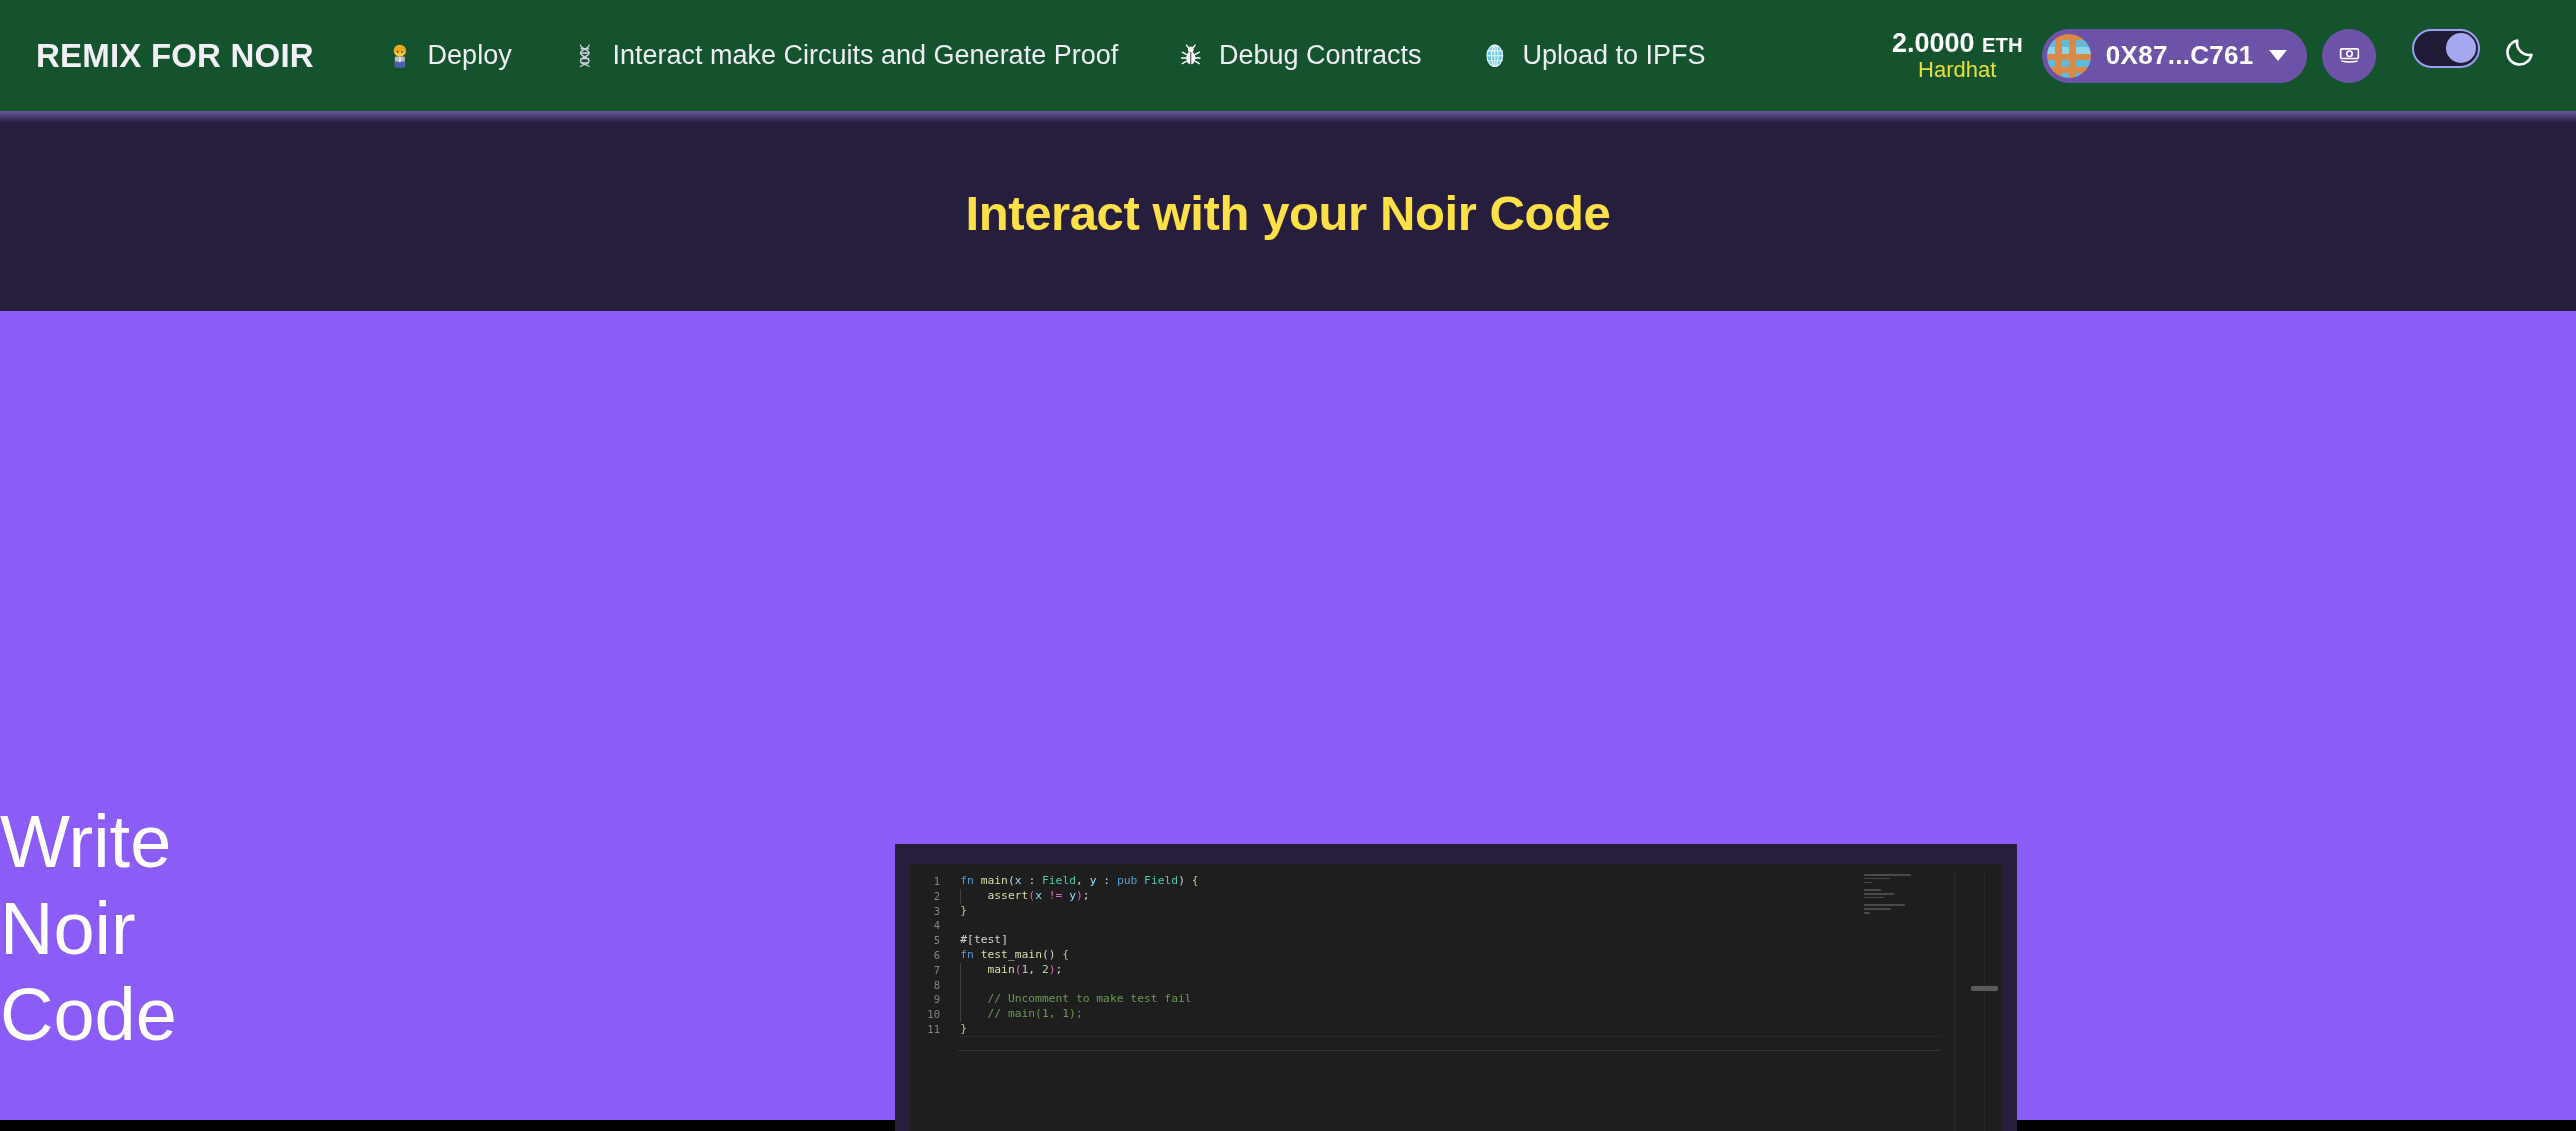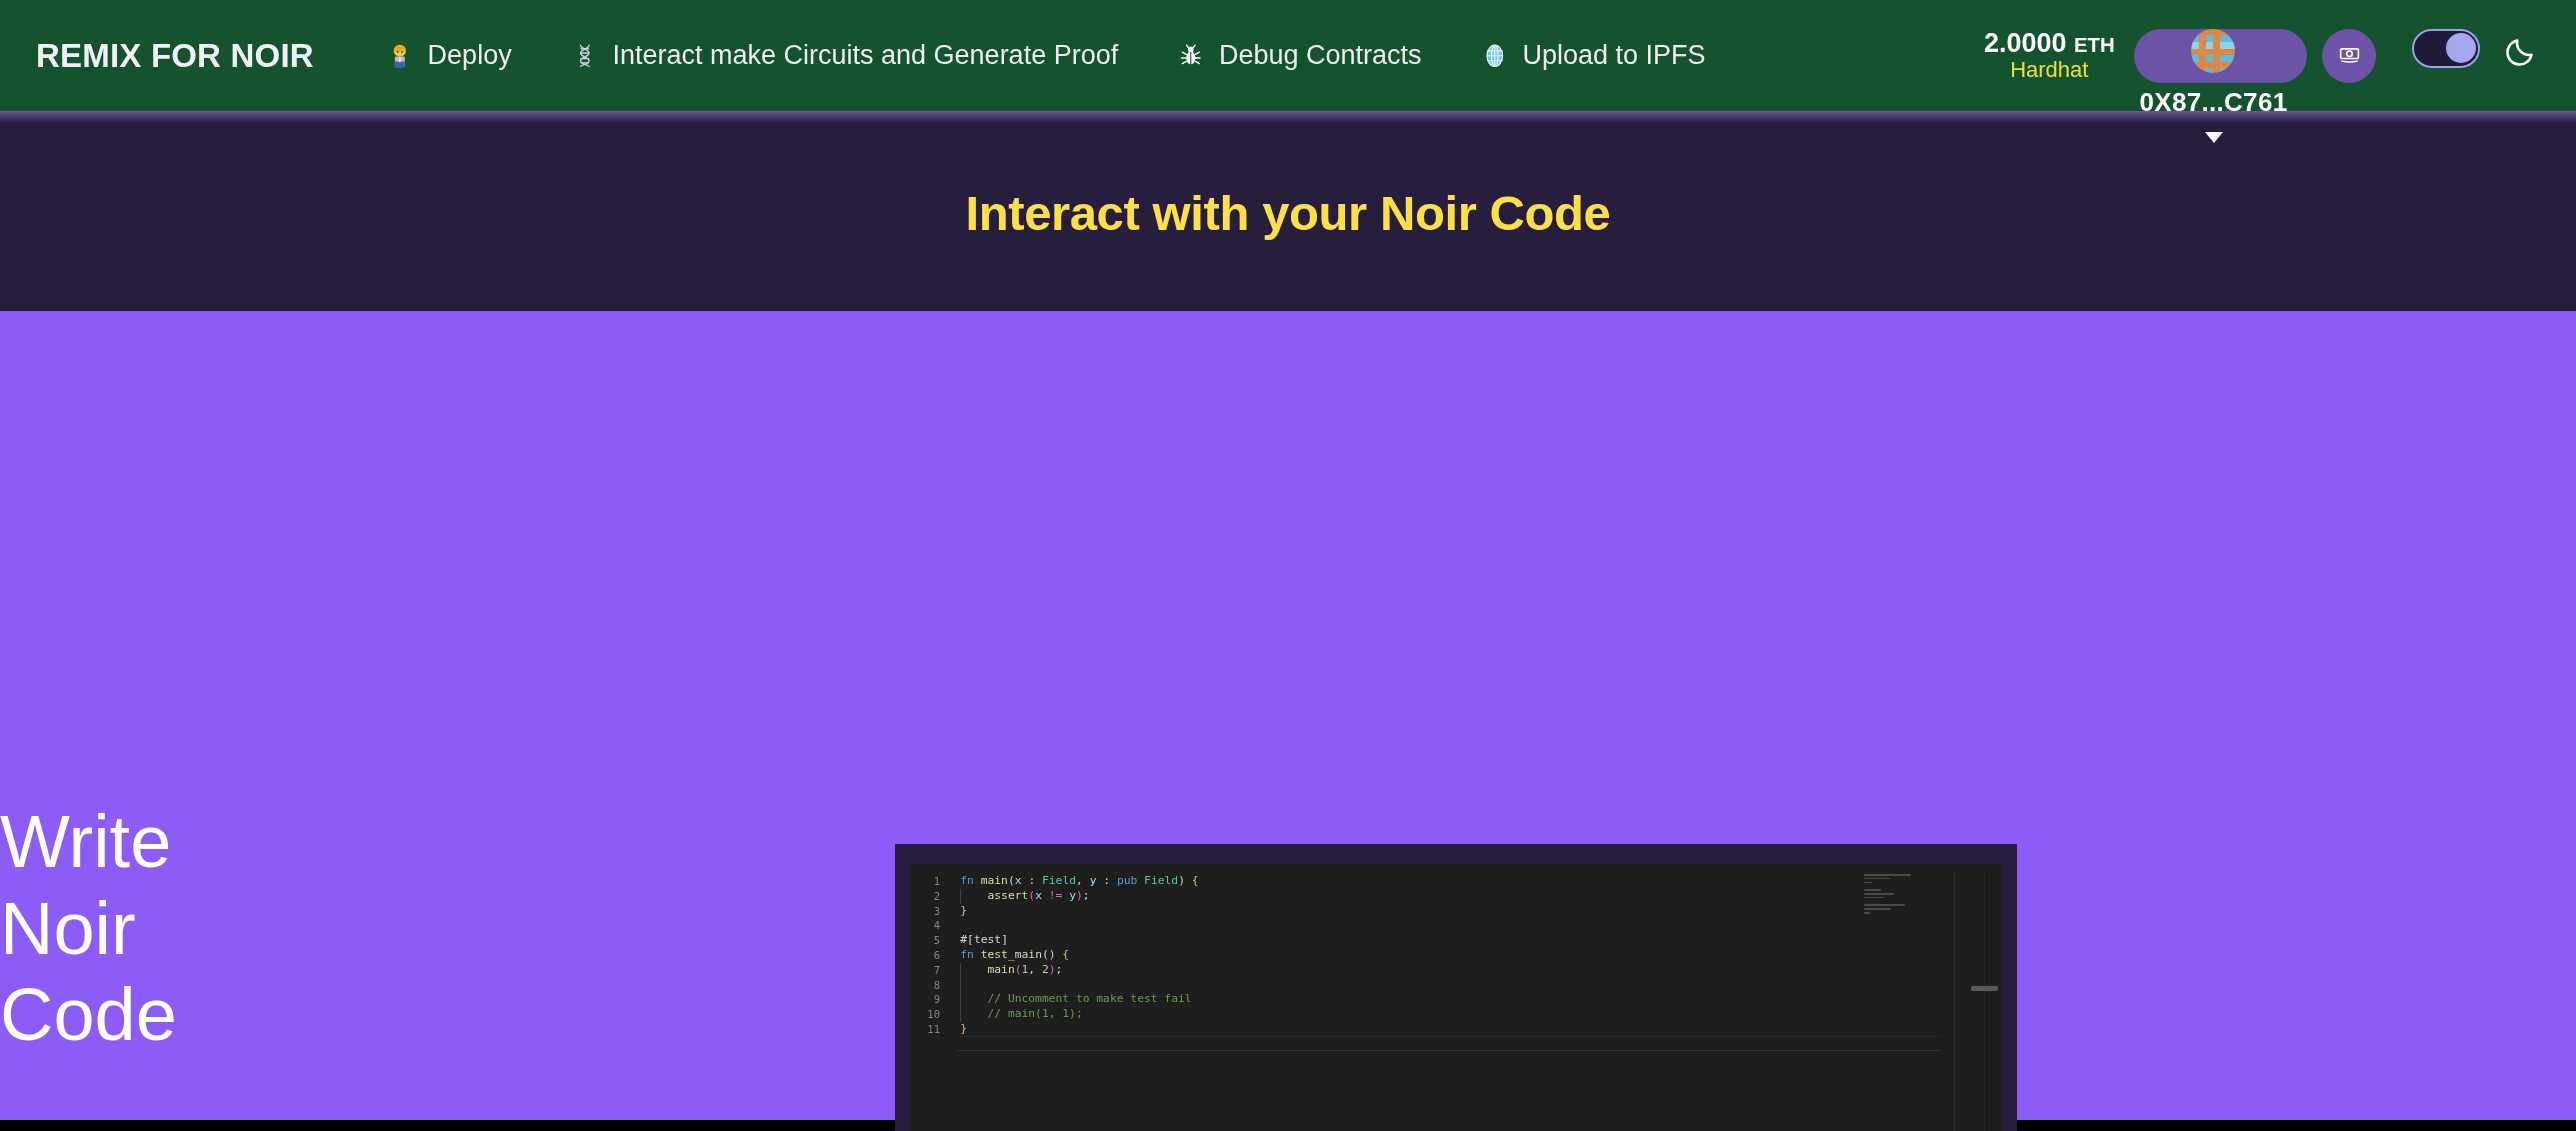--- a/index.html
+++ b/index.html
@@ -43,21 +43,20 @@
   .balance{ text-align:center; margin-right:19.6px; line-height:1.08; }
   .balance-row{ color:#ffffff; font-size:27px; font-weight:bold; white-space:nowrap; }
   .balance-row .unit{ font-size:20.3px; font-weight:bold; }
   .balance-net{ color:#e8e13a; font-size:22px; }
 
   .wallet-pill{
     display:flex; align-items:center; gap:14.3px;
     background:#6d53a8; border-radius:752px;
     height:54px; padding:0 19.6px 0 5.3px;
     cursor:pointer;
-    flex-direction:column;
   }
   .identicon{
     width:44px; height:44px; border-radius:50%; flex:none;
     background-color:#62b9d8;
     background-image:
       linear-gradient(90deg,transparent 18%,#d98a46 18%,#d98a46 34%,transparent 34%,transparent 50%,#d98a46 50%,#d98a46 66%,transparent 66%),
       linear-gradient(180deg,#d98a46 0%,#d98a46 14%,transparent 14%,transparent 30%,#8fd3e8 30%,#8fd3e8 46%,#d98a46 46%,#d98a46 60%,transparent 60%,transparent 76%,#d98a46 76%,#d98a46 88%,transparent 88%);
     background-blend-mode:normal;
   }
   .wallet-addr{ color:#ffffff; font-size:26px; font-weight:bold; letter-spacing:0.3px; }

